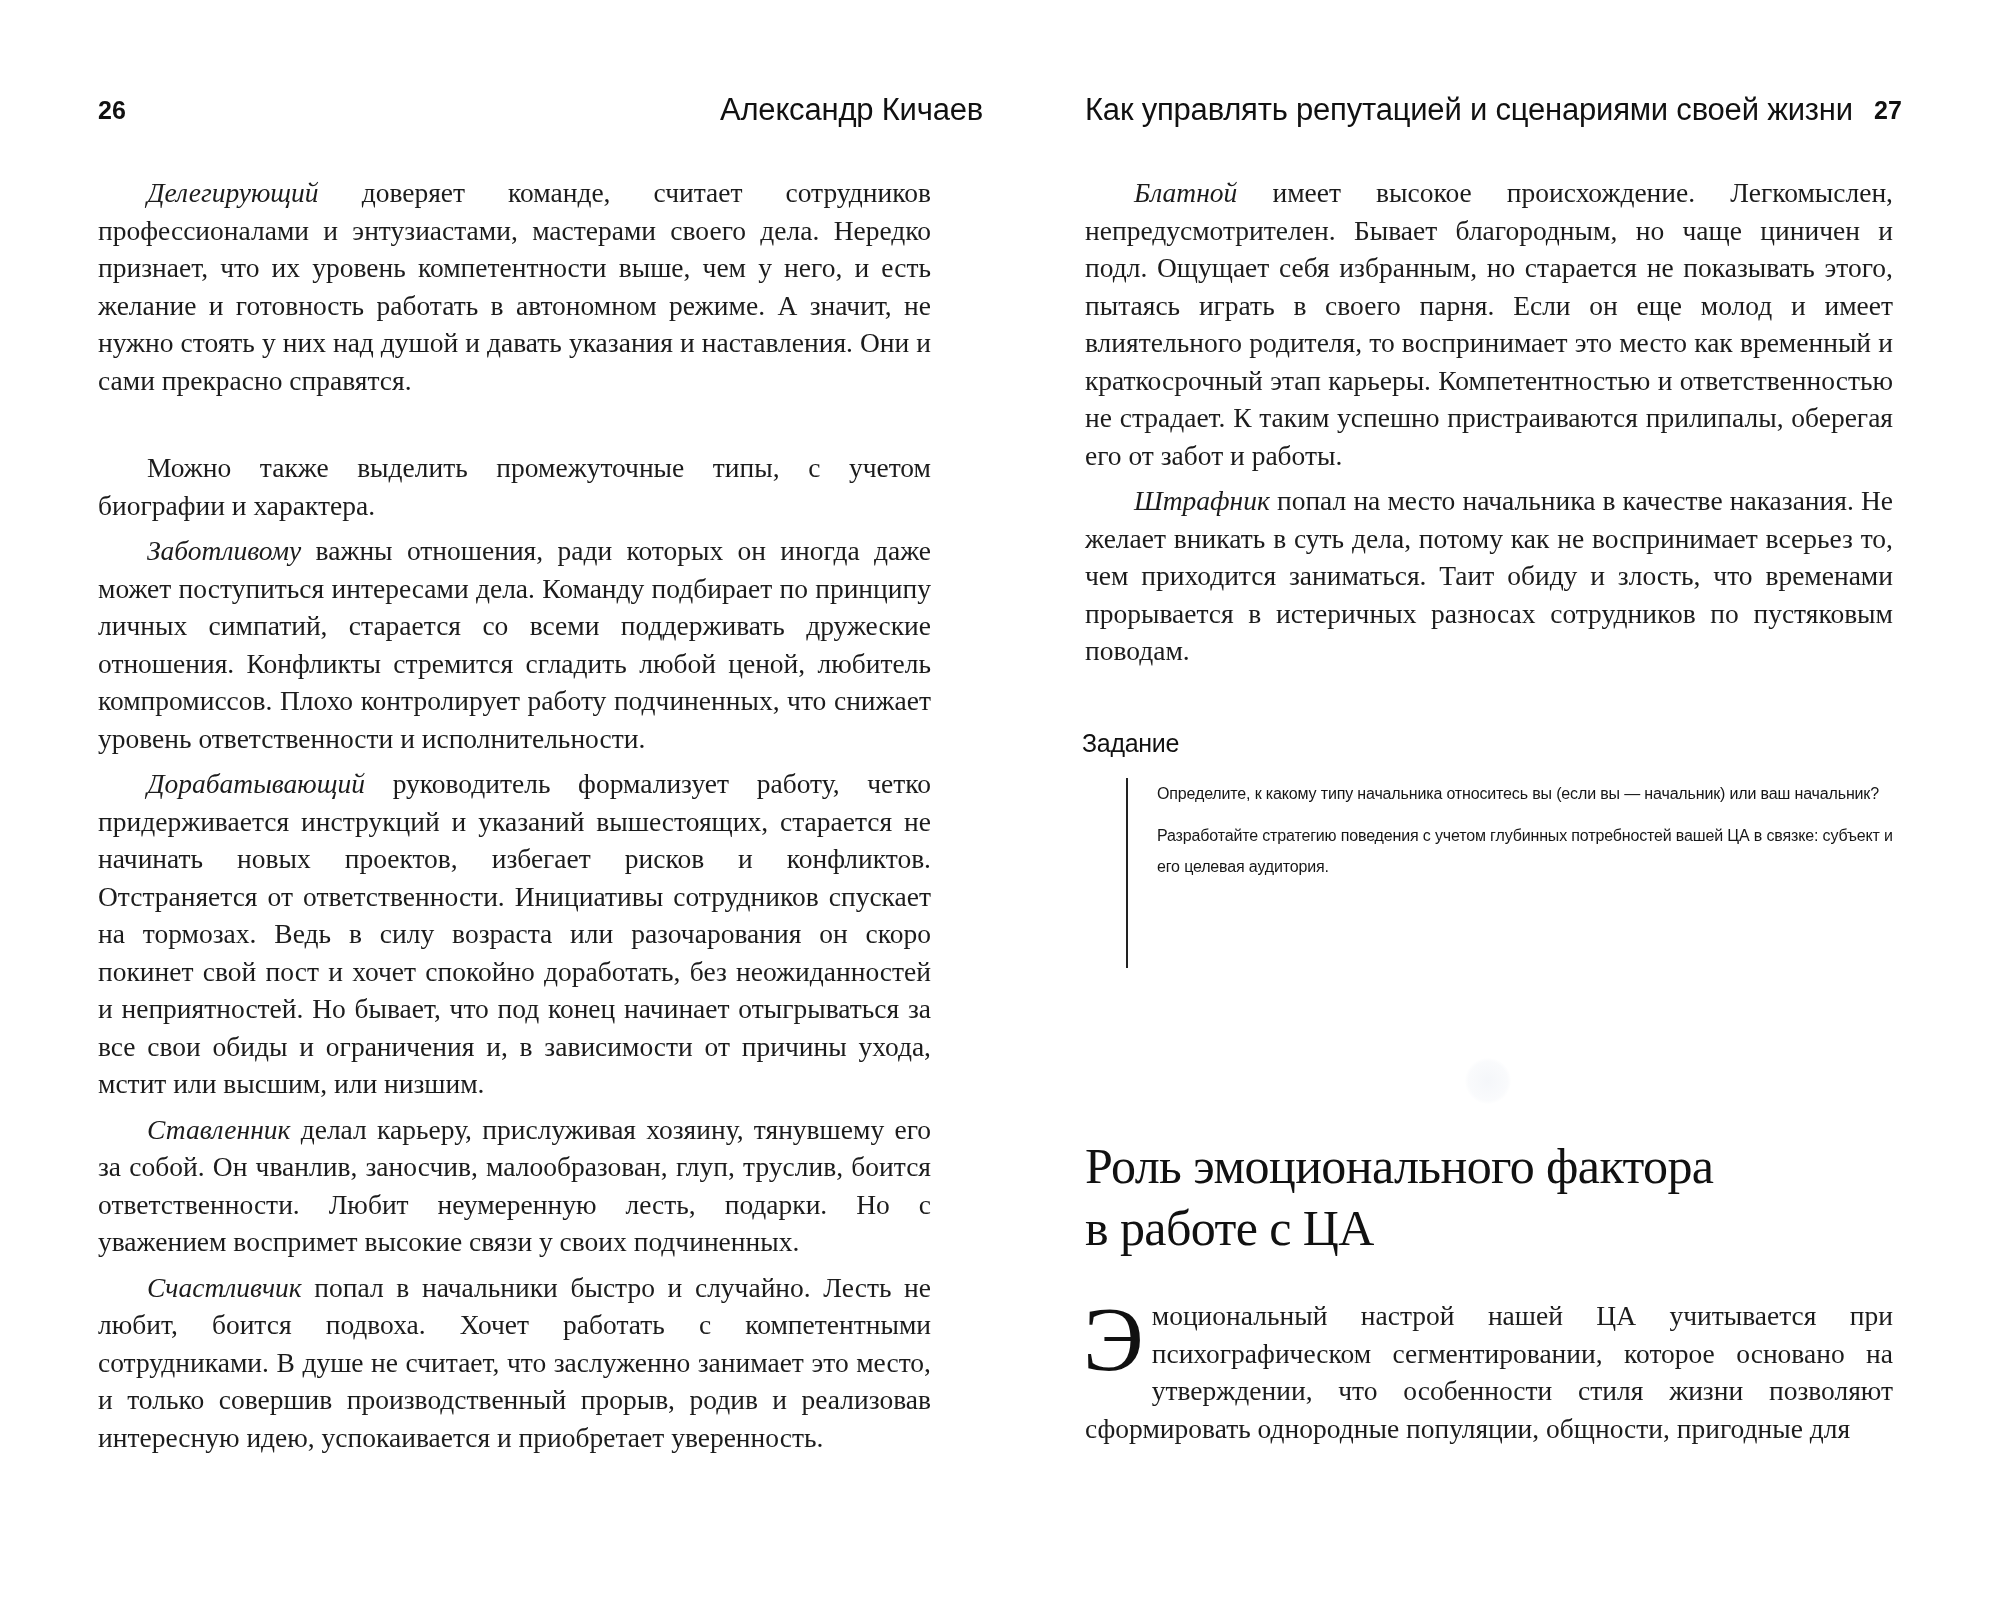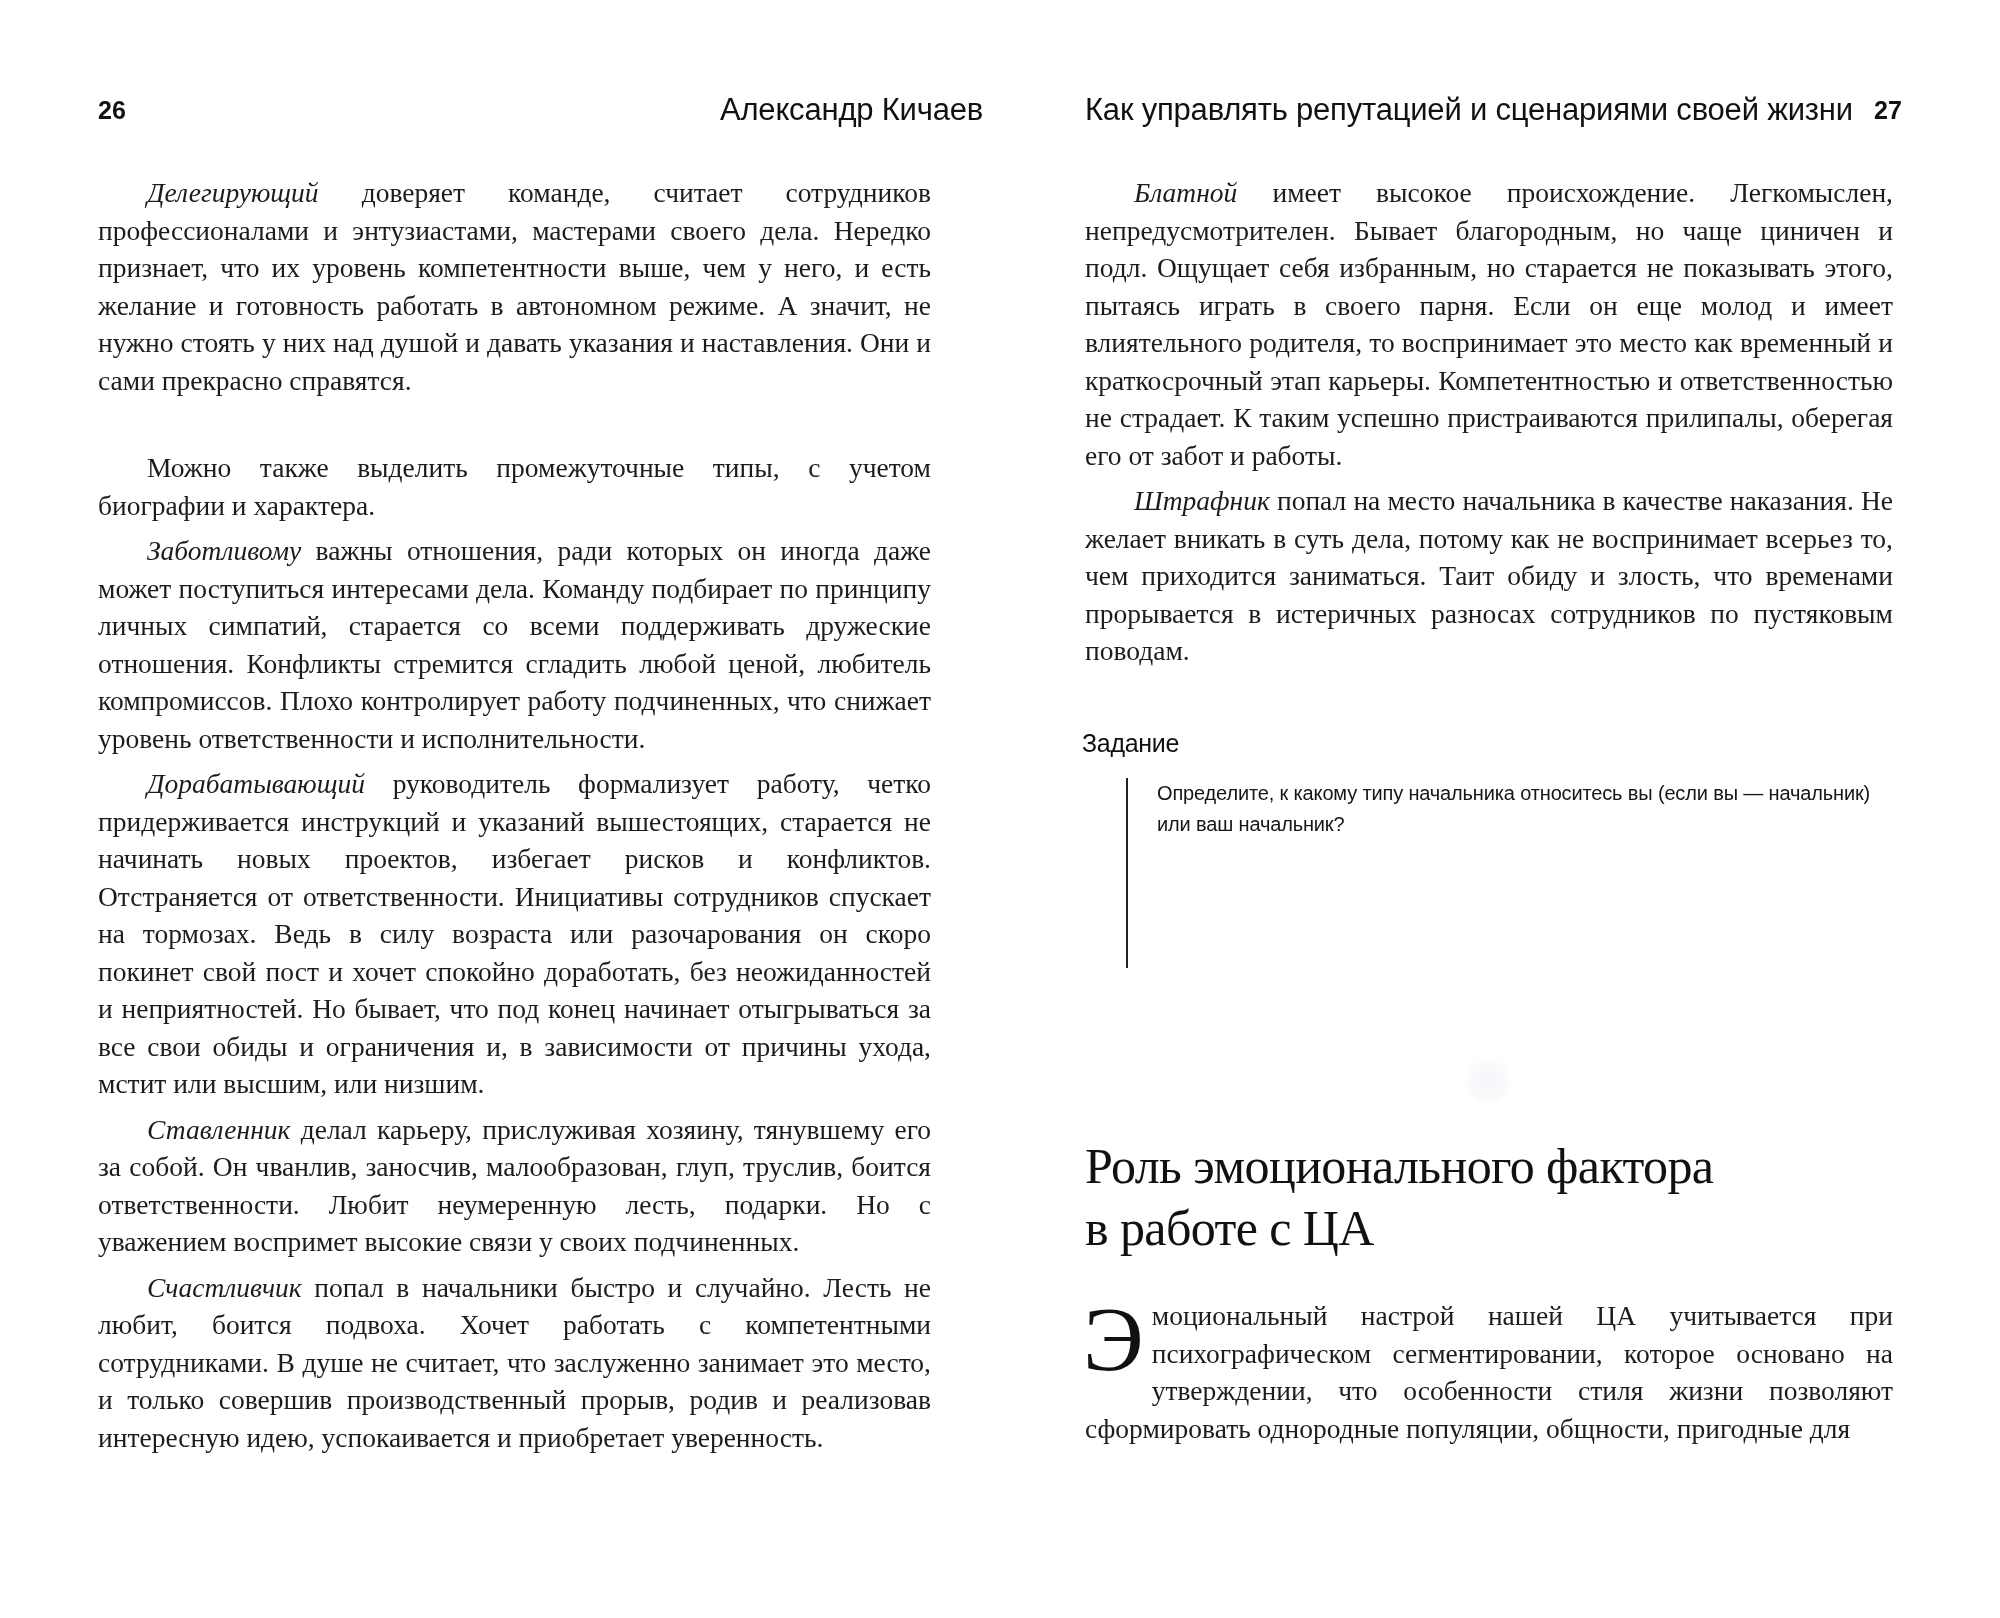--- a/index.html
+++ b/index.html
@@ -33,21 +33,21 @@
     position: absolute;
     font-family: "Liberation Sans", sans-serif;
     font-size: 25px; line-height: 30px; color: #111;
     letter-spacing: -0.3px;
   }
   .task-box {
     position: absolute;
     border-left: 2px solid #222;
     padding-left: 29px;
     font-family: "Liberation Sans", sans-serif;
-    font-size: 20px; line-height: 31px; color: #161616;
+    font-size: 16px; line-height: 31px; color: #161616;
     letter-spacing: -0.15px;
   }
   .task-box p { margin: 0; text-align: left; }
   .task-box p + p { margin-top: 11px; }
 
   .ornament {
     position: absolute; width: 46px; height: 46px; border-radius: 50%;
     background: radial-gradient(circle, rgba(150,170,200,0.10) 0%, rgba(150,170,200,0.05) 60%, rgba(255,255,255,0) 72%);
   }
 
@@ -90,20 +90,21 @@
   <div class="running-head folio" style="left:874px;">27</div>
 
   <div class="body" style="left:85px; top:174px; width:808px;">
     <p><em>Блатной</em><span> имеет высокое происхождение. Легкомыслен, непредусмотрителен. Бывает благородным, но чаще циничен и подл. Ощущает себя избранным, но старается не показывать этого, пытаясь играть в своего парня. Если он еще молод и имеет влиятельного родителя, то воспринимает это место как временный и краткосрочный этап карьеры. Компетентностью и ответственностью не страдает. К таким успешно пристраиваются прилипалы, оберегая его от забот и работы.</span></p>
     <p><em>Штрафник</em><span> попал на место начальника в качестве наказания. Не желает вникать в суть дела, потому как не воспринимает всерьез то, чем приходится заниматься. Таит обиду и злость, что временами прорывается в истеричных разносах сотрудников по пустяковым поводам.</span></p>
   </div>
 
   <div class="task-label" style="left:82px; top:728px;">Задание</div>
   <div class="task-box" style="left:126px; top:778px; width:740px; min-height:190px;">
     <p>Определите, к какому типу начальника относитесь вы (если вы — начальник) или ваш начальник?</p>
+    <p>Разработайте стратегию поведения с учетом глубинных потребностей вашей ЦА в связке: субъект и его целевая аудитория.</p>
   </div>
 
   <div class="ornament" style="left:465px; top:1058px;"></div>
 
   <div class="chapter-title" style="left:85px; top:1135px; width:808px;">
     <span>Роль эмоционального фактора</span>
     <span>в работе с ЦА</span>
   </div>
 
   <div class="body" style="left:85px; top:1297px; width:808px;">

